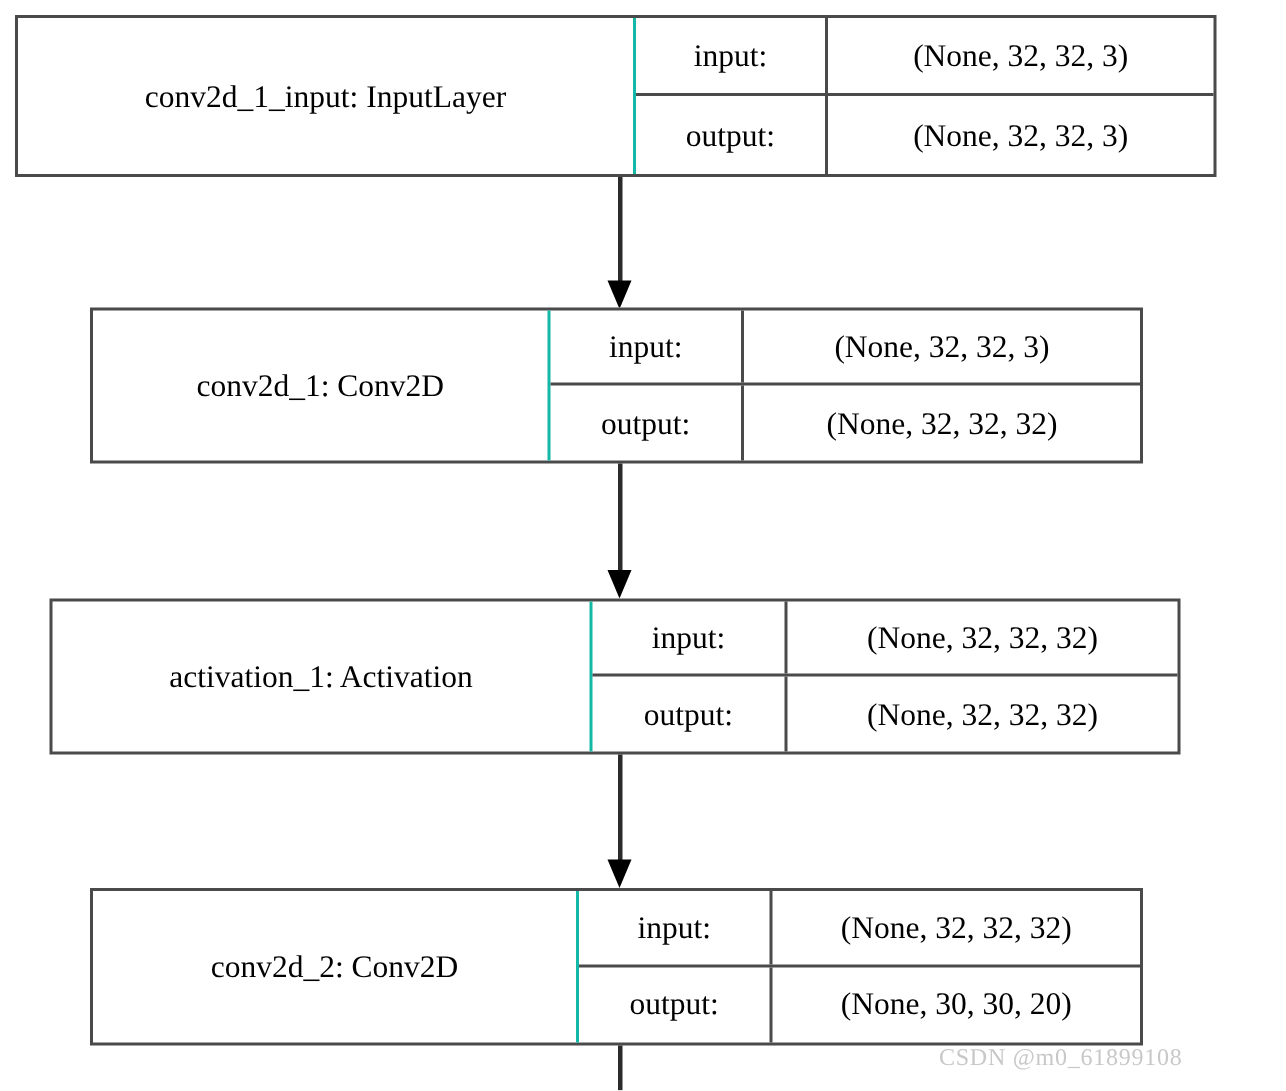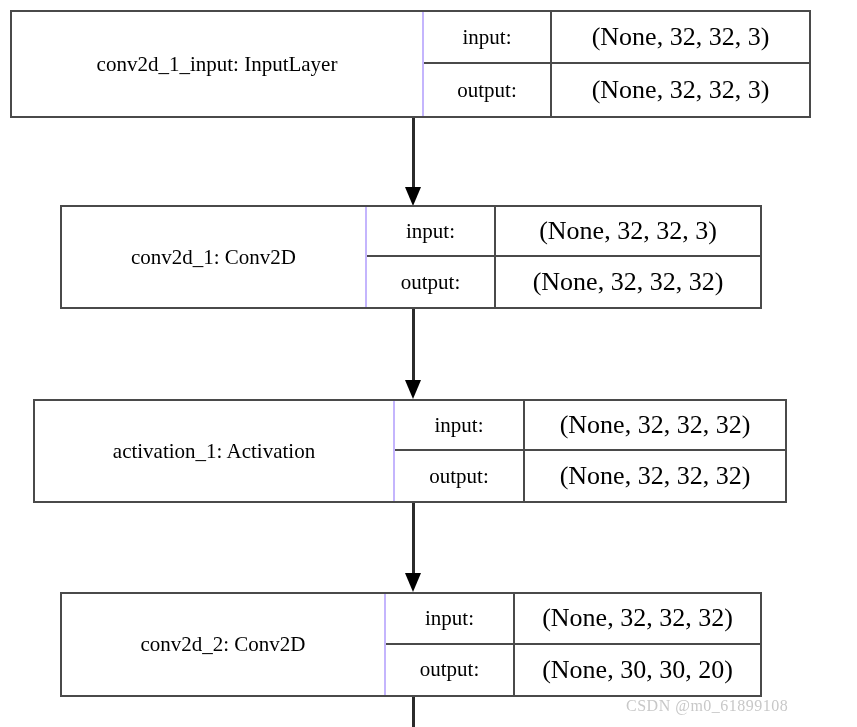--- a/index.html
+++ b/index.html
@@ -32,21 +32,21 @@
     justify-content: center;
     font-size: 21px;
     color: #000000;
     padding: 16px 8px;
     white-space: nowrap;
   }
   .node-table {
     box-sizing: border-box;
     display: flex;
     flex-direction: column;
-    border-left: 2px solid #c4b5fd;
+    border-left: 2px solid #14b8a6;
     flex: 1 1 auto;
   }
   .node-row {
     box-sizing: border-box;
     display: flex;
     flex-direction: row;
     flex: 1 1 50%;
   }
   .node-row.top {
     border-bottom: 2px solid #4a4a4a;
@@ -60,21 +60,21 @@
     color: #000000;
     border-right: 2px solid #4a4a4a;
     white-space: nowrap;
   }
   .cell-value {
     box-sizing: border-box;
     display: flex;
     align-items: center;
     justify-content: center;
     flex: 1 1 auto;
-    font-size: 26px;
+    font-size: 21px;
     color: #000000;
     white-space: nowrap;
   }
 
   
   .edge {
     position: absolute;
   }
   .edge-line {
     position: absolute;

